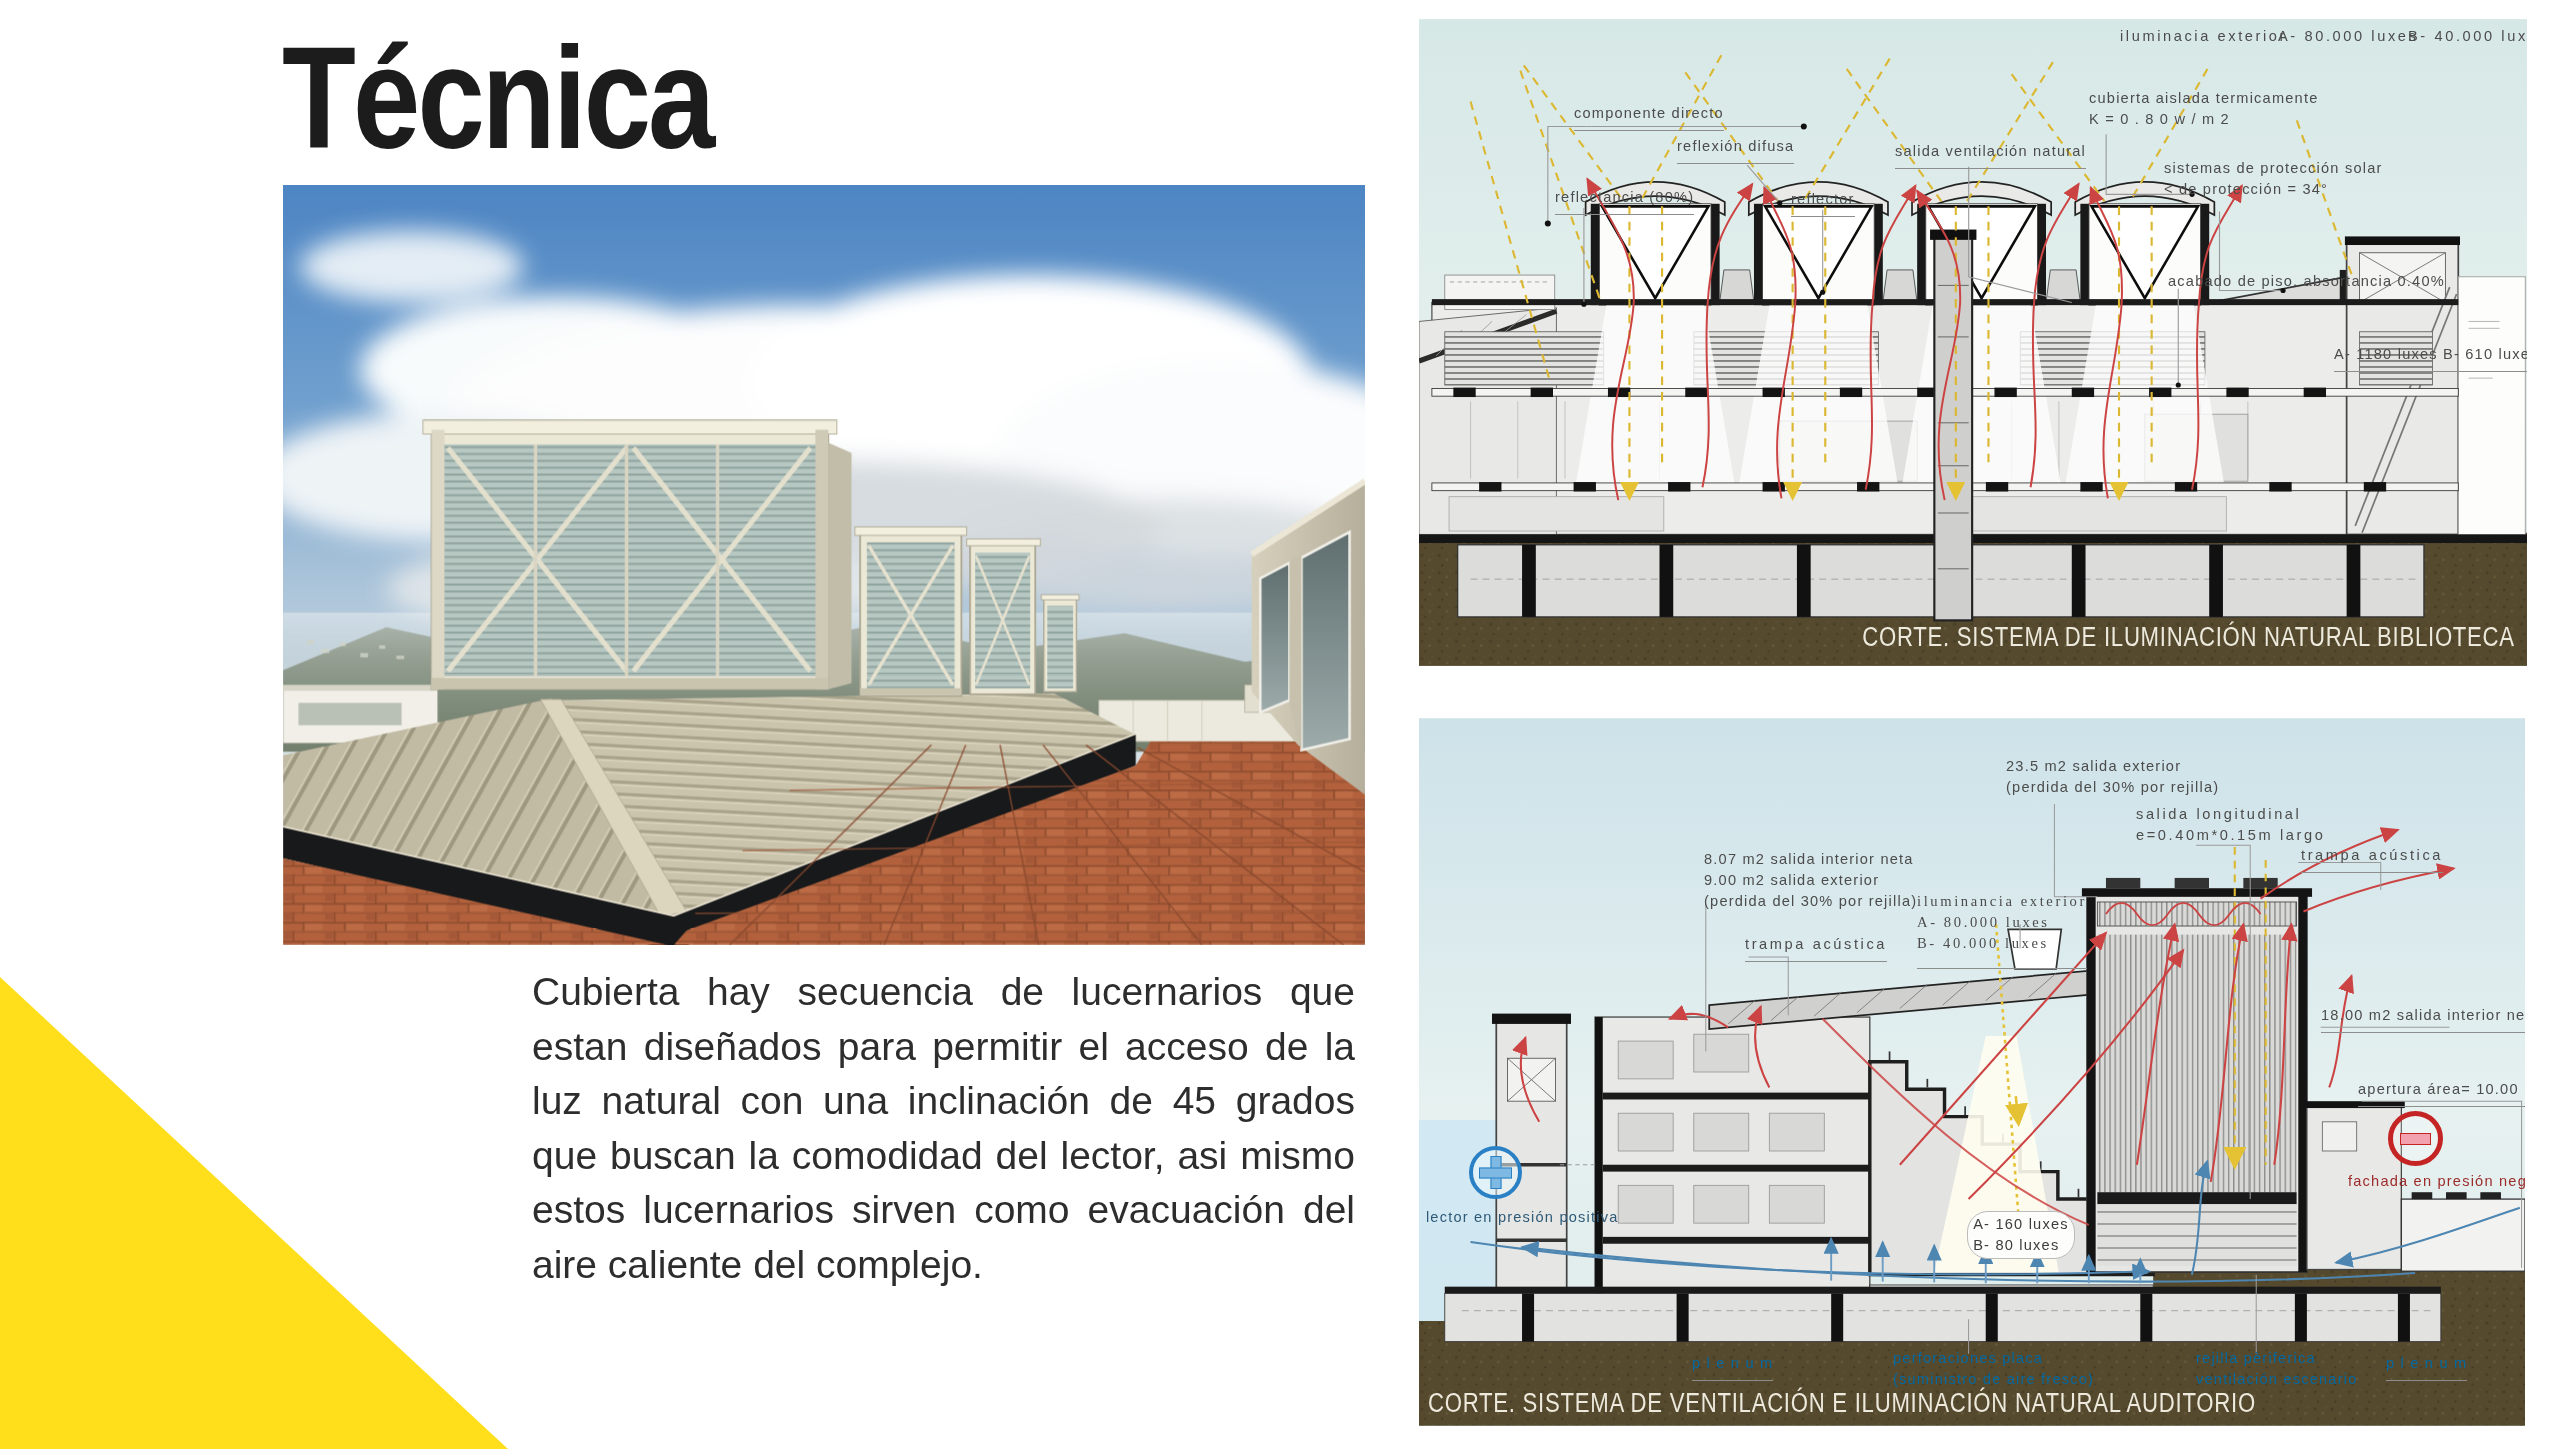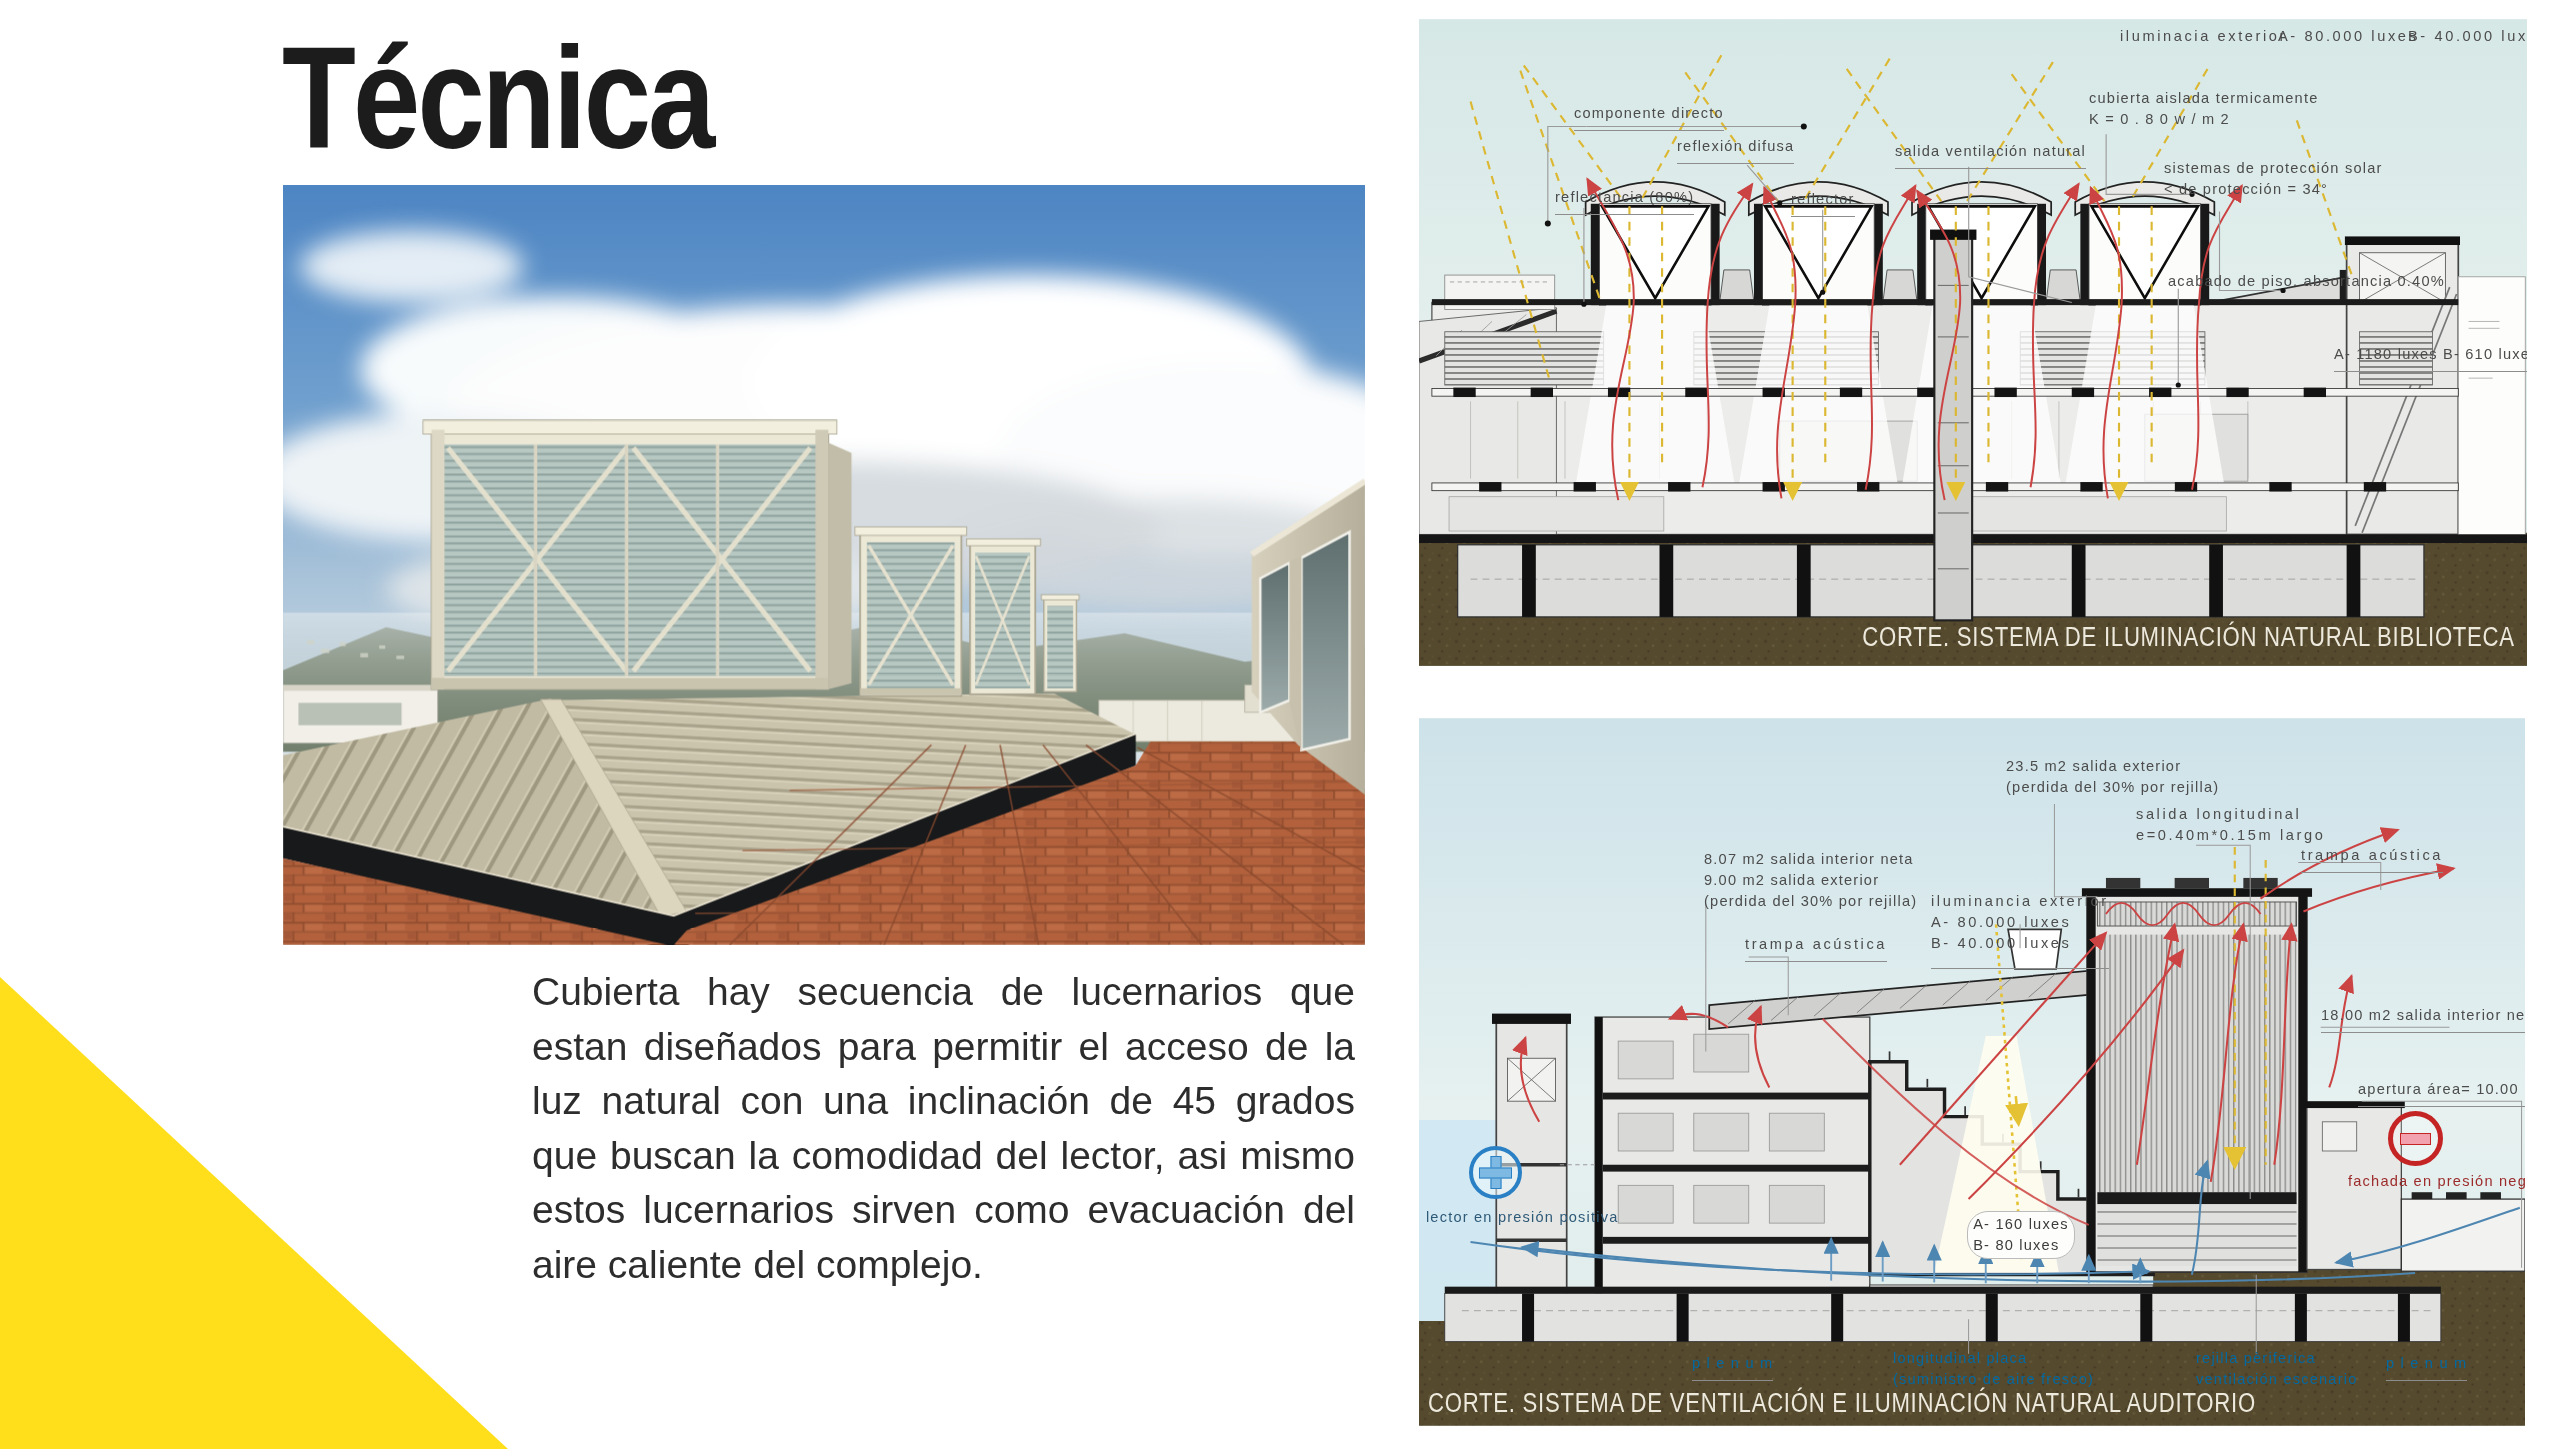--- a/index.html
+++ b/index.html
@@ -695,21 +695,21 @@
     <div class="lbl sp" style="left:717px; top:86px;">
       <div>salida longitudinal</div>
       <div>e=0.40m*0.15m largo</div>
     </div>
     <div class="lbl sp ul" style="left:882px; top:127px;">trampa acústica</div>
     <div class="lbl" style="left:285px; top:131px;">
       <div>8.07 m2 salida interior neta</div>
       <div>9.00 m2 salida exterior</div>
       <div>(perdida del 30% por rejilla)</div>
     </div>
-    <div class="lbl sp ul" style="left:512px; top:173px; padding-bottom:14px;">
+    <div class="lbl sp ul" style="left:498px; top:173px; padding-bottom:14px;font-family:Liberation Serif, serif;">
       <div>iluminancia exterior</div>
       <div>A- 80.000 luxes</div>
       <div>B- 40.000 luxes</div>
     </div>
     <div class="lbl sp ul" style="left:326px; top:216px;">trampa acústica</div>
     <div class="lbl ul" style="left:902px; top:287px;">18.00 m2 salida interior neta</div>
     <div class="lbl ul" style="left:939px; top:361px;">apertura área=  10.00 m2</div>
     <div class="icon-noentry">
         <div class="bar"></div>
       </div>
@@ -718,21 +718,21 @@
       <div class="bar-v"></div>
       <div class="bar-h"></div>
     </div>
     <div class="lbl pos" style="left:6.9px; top:489px;">lector en presión positiva</div>
     <div class="lbl boxed" style="left:548px; top:493px;border-radius:21px;">
       <div>A- 160 luxes</div>
       <div>B- 80 luxes</div>
     </div>
     <div class="lbl light ul" style="left:273px; top:635px;">p l e n u m</div>
     <div class="lbl light" style="left:474px; top:630px;">
-      <div>longitudinal placa</div>
+      <div>perforaciones placa</div>
       <div>(suministro de aire fresco)</div>
     </div>
     <div class="lbl light" style="left:777px; top:630px;">
       <div>rejilla pèriferica</div>
       <div>ventilación escenario</div>
     </div>
     <div class="lbl light ul" style="left:967px; top:635px;">p l e n u m</div>
     <div class="caption caption-auditorium">CORTE. SISTEMA DE VENTILACIÓN E ILUMINACIÓN NATURAL  AUDITORIO</div>
   </div>
 

